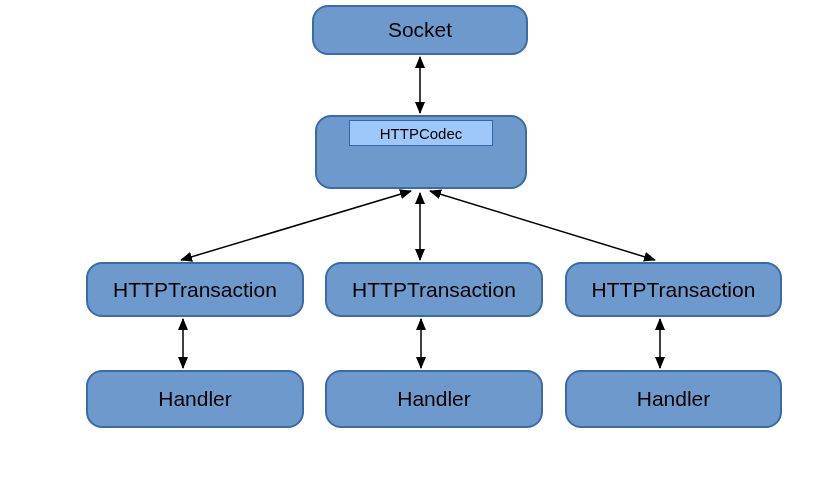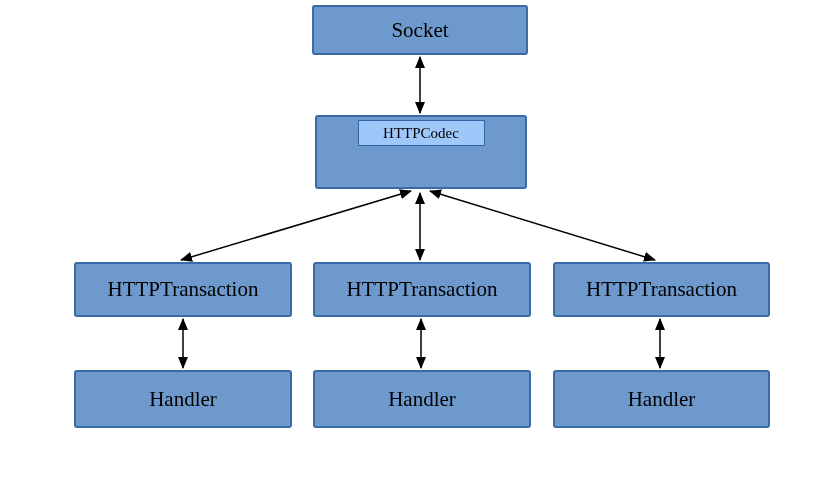--- a/index.html
+++ b/index.html
@@ -29,54 +29,53 @@
   }
   svg.edges line.edge {
     stroke: var(--arrow);
     stroke-width: 1.5;
   }
   #ah path { fill: var(--arrow); }
   .node {
     position: absolute;
     background: var(--node-fill);
     border: 2px solid var(--node-border);
-    border-radius: 3px;
+    border-radius: 16px;
     display: flex;
     align-items: center;
     justify-content: center;
     font-size: 21px;
     color: var(--text);
     text-align: center;
-    font-family: Liberation Serif, serif;
   }
   #socket { left: 312px; top: 5px; width: 216px; height: 50px; }
   #session {
     left: 315px; top: 115px; width: 212px; height: 74px;
     flex-direction: column;
     justify-content: flex-start;
     padding-top: 3px;
   }
   .codec {
-    width: 127px; height: 26px;
+    width: 144px; height: 26px;
     background: var(--codec-fill);
     border: 1px solid var(--codec-border);
     display: flex;
     align-items: center;
     justify-content: center;
     font-size: 15px;
     color: var(--text);
     flex: 0 0 auto;
   }
   .session-label {
     flex: 1;
     display: flex;
     align-items: center;
     justify-content: center;
   }
-  .trans, .handler { position: absolute; }
+  .trans, .handler { position: absolute; margin-left: 12px; }
   #trans-0 { left: 74px;  top: 262px; width: 218px; height: 55px; }
   #trans-1 { left: 313px; top: 262px; width: 218px; height: 55px; }
   #trans-2 { left: 553px; top: 262px; width: 217px; height: 55px; }
   #handler-0 { left: 74px;  top: 370px; width: 218px; height: 58px; }
   #handler-1 { left: 313px; top: 370px; width: 218px; height: 58px; }
   #handler-2 { left: 553px; top: 370px; width: 217px; height: 58px; }
 </style>
 </head>
 <body>
 

